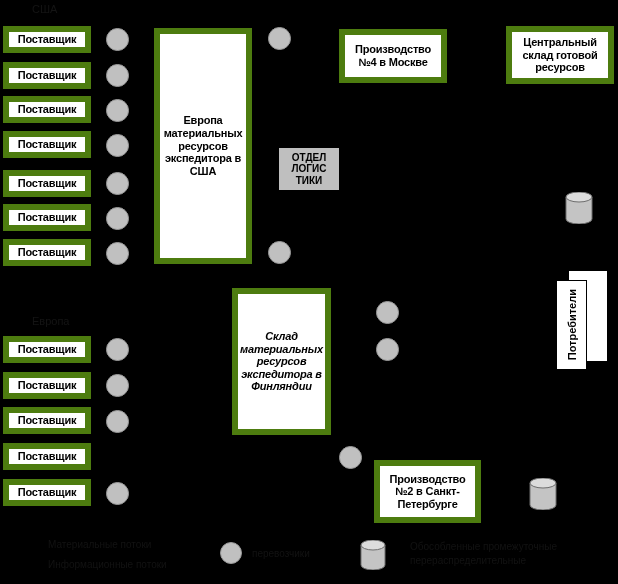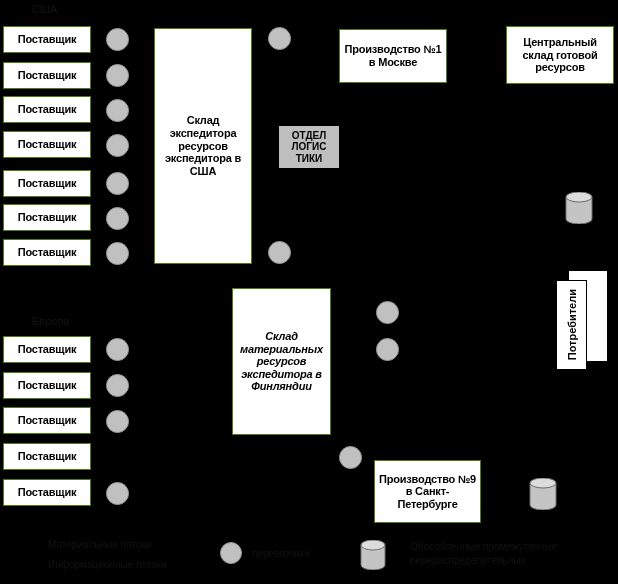--- a/index.html
+++ b/index.html
@@ -11,21 +11,21 @@
     position:relative;
     width:618px;
     height:584px;
     background:#000000;
     overflow:hidden;
   }
   .node{
     position:absolute;
     box-sizing:border-box;
     background:#ffffff;
-    border:1px solid #4d7c0f;
+    border:6px solid #4d7c0f;
     color:#000000;
     font-weight:bold;
     display:flex;
     align-items:center;
     justify-content:center;
     text-align:center;
     line-height:1.15;
     letter-spacing:-0.2px;
   }
   .supplier{
@@ -45,20 +45,21 @@
     background:#bfbfbf;
     border:1px solid #000000;
     color:#000000;
     font-weight:bold;
     font-size:10px;
     display:flex;
     align-items:center;
     justify-content:center;
     text-align:center;
     line-height:1.12;
+    margin-top:22px;
   }
   .circle{
     position:absolute;
     border-radius:50%;
     background:#c0c0c0;
     border:1px solid #9a9a9a;
     box-sizing:border-box;
   }
   .cyl{
     position:absolute;
@@ -118,24 +119,24 @@
       <div class="node supplier" style="left: 3px; top: 96px; width: 88px; height: 27px;">Поставщик</div>
       <div class="node supplier" style="left: 3px; top: 131px; width: 88px; height: 27px;">Поставщик</div>
       <div class="node supplier" style="left: 3px; top: 170px; width: 88px; height: 27px;">Поставщик</div>
       <div class="node supplier" style="left: 3px; top: 204px; width: 88px; height: 27px;">Поставщик</div>
       <div class="node supplier" style="left: 3px; top: 239px; width: 88px; height: 27px;">Поставщик</div>
       <div class="node supplier" style="left: 3px; top: 336px; width: 88px; height: 27px;">Поставщик</div>
       <div class="node supplier" style="left: 3px; top: 372px; width: 88px; height: 27px;">Поставщик</div>
       <div class="node supplier" style="left: 3px; top: 407px; width: 88px; height: 27px;">Поставщик</div>
       <div class="node supplier" style="left: 3px; top: 443px; width: 88px; height: 27px;">Поставщик</div>
       <div class="node supplier" style="left: 3px; top: 479px; width: 88px; height: 27px;">Поставщик</div>
-      <div class="node warehouse" style="left: 154px; top: 28px; width: 98px; height: 236px;">Склад экспедитора ресурсов экспедитора в США</div>
+      <div class="node warehouse" style="left: 154px; top: 28px; width: 98px; height: 236px;">Европа материальных ресурсов экспедитора в США</div>
       <div class="node warehouse" style="left: 232px; top: 288px; width: 99px; height: 147px; font-style: italic;">Склад материальных ресурсов экспедитора в Финляндии</div>
-      <div class="node plant" style="left: 339px; top: 29px; width: 108px; height: 54px;">Производство №1 в Москве</div>
-      <div class="node plant" style="left: 374px; top: 460px; width: 107px; height: 63px;">Производство №9 в Санкт-Петербурге</div>
+      <div class="node plant" style="left: 339px; top: 29px; width: 108px; height: 54px;">Производство №4 в Москве</div>
+      <div class="node plant" style="left: 374px; top: 460px; width: 107px; height: 63px;">Производство №2 в Санкт-Петербурге</div>
       <div class="node plant" style="left: 506px; top: 26px; width: 108px; height: 58px;">Центральный склад готовой ресурсов</div>
       <div class="dept" style="left: 278px; top: 125px; width: 62px; height: 44px;">ОТДЕЛ ЛОГИС ТИКИ</div>
       <div class="consumers-back" style="left: 568px; top: 270px; width: 40px; height: 92px;"></div>
       <div class="consumers-front" style="left: 556px; top: 280px; width: 31px; height: 90px;">
         <span>Потребители</span>
       </div>
     </div>
 
   <div id="circles">
       <div class="circle" style="left: 106px; top: 28px; width: 23px; height: 23px;"></div>

